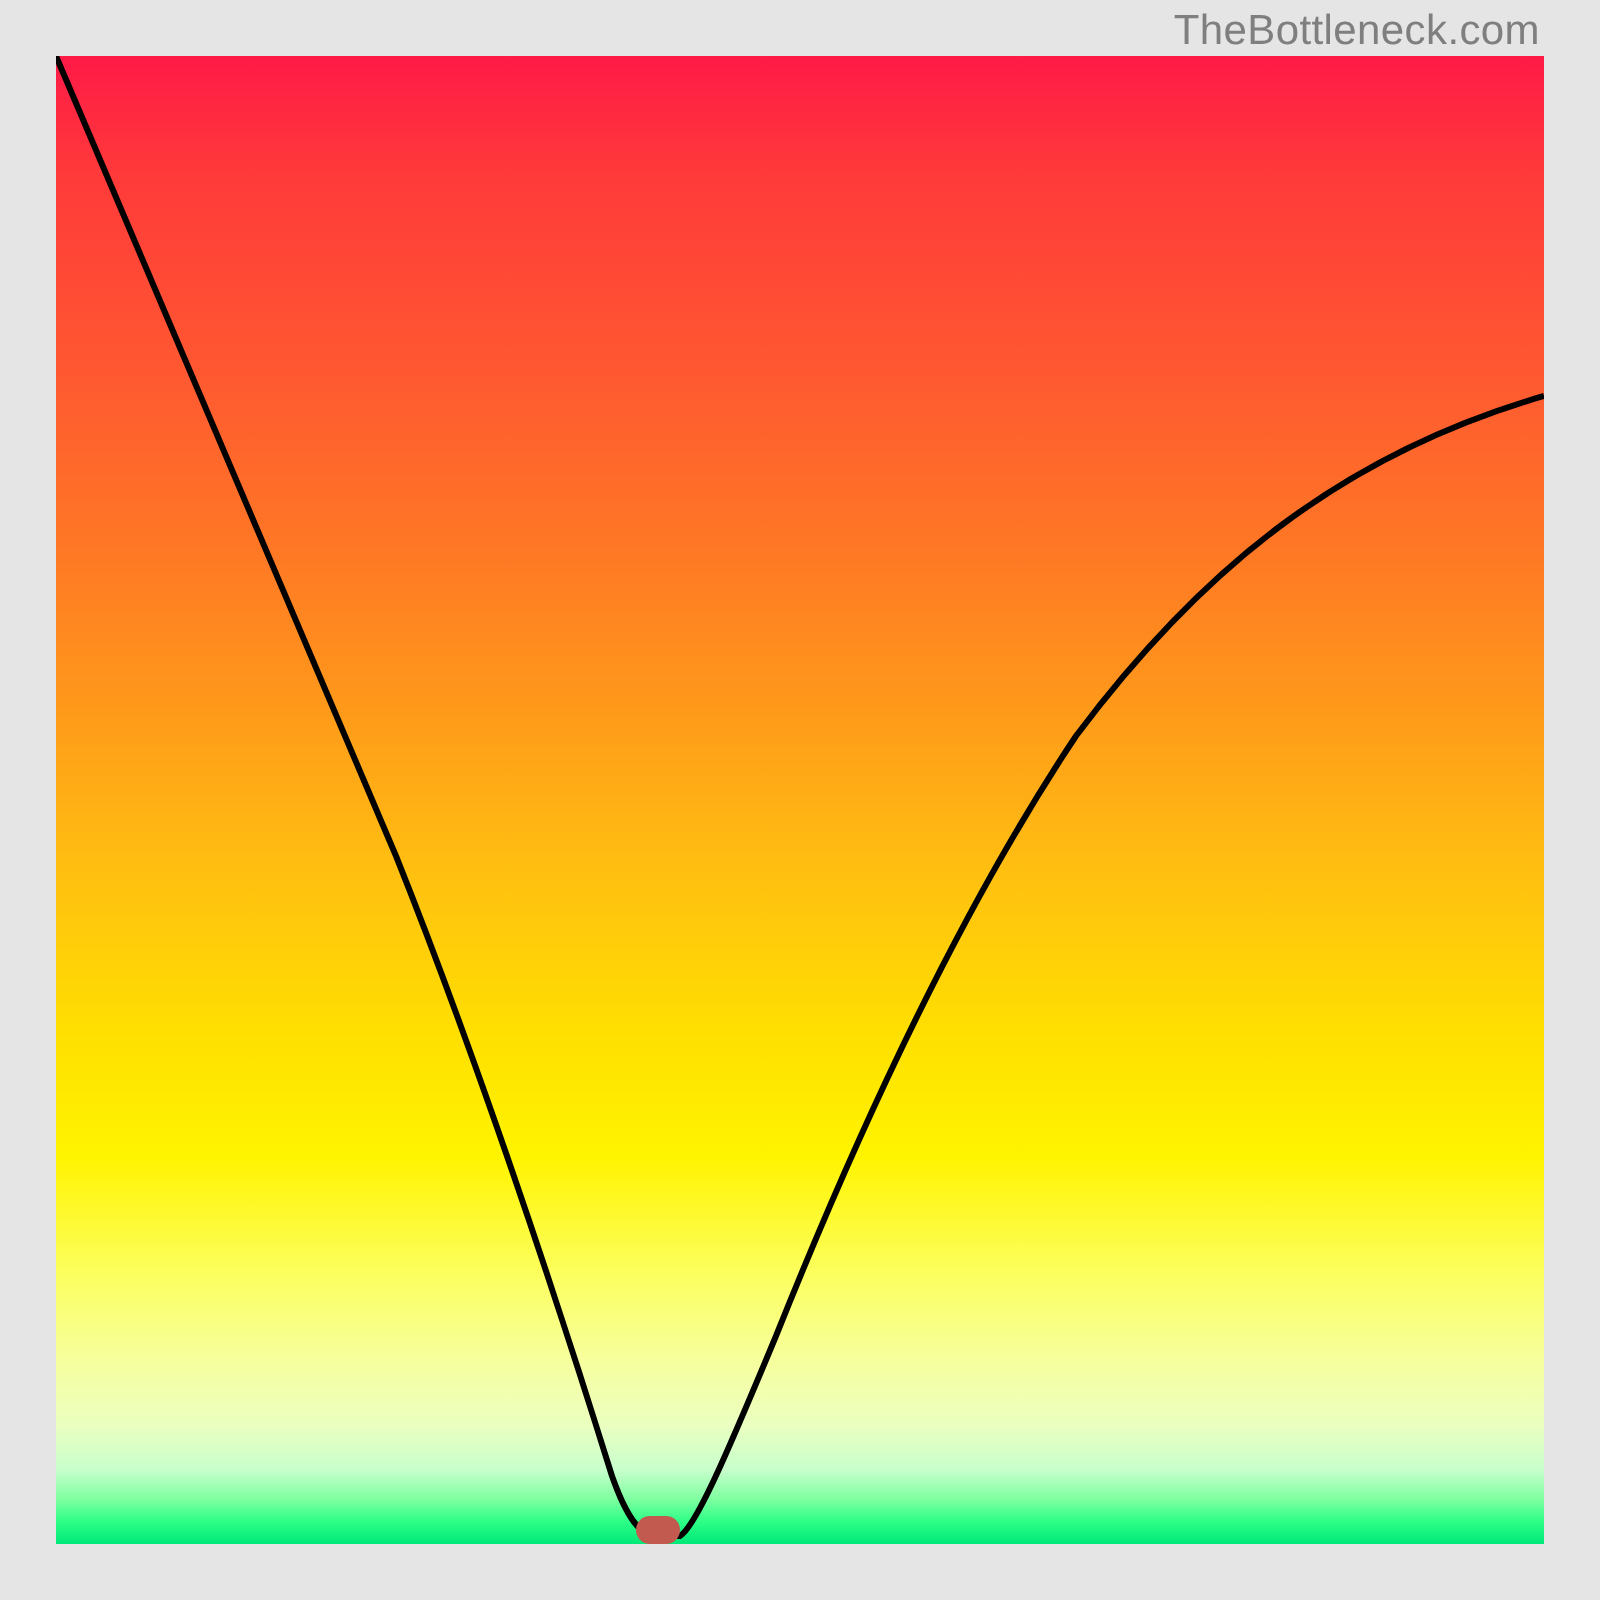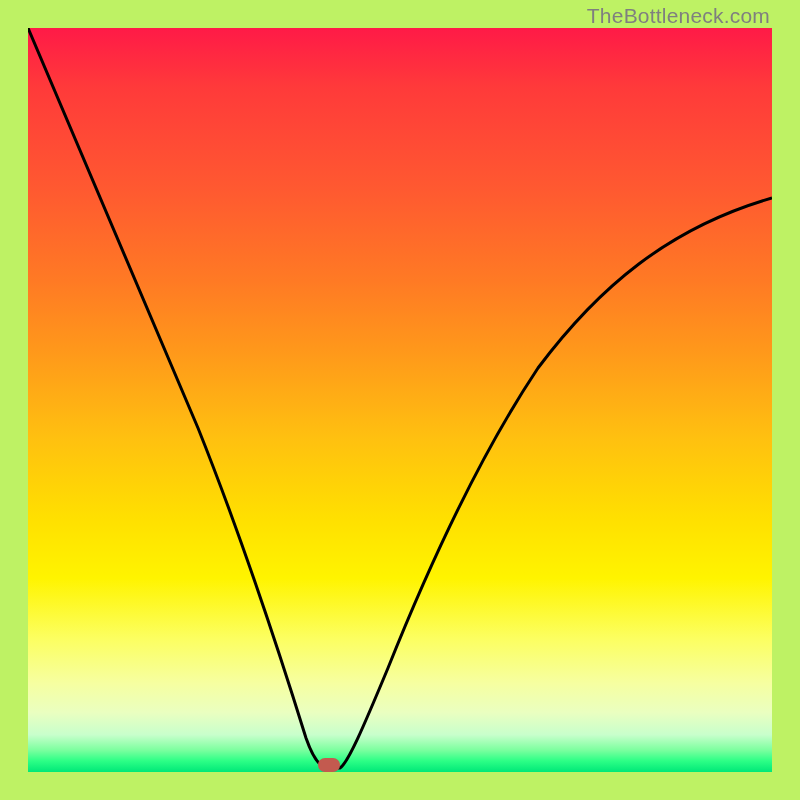--- a/index.html
+++ b/index.html
@@ -10,21 +10,21 @@
     background: #000;
     position: relative;
     font-family: Arial, Helvetica, sans-serif;
   }
   .frame {
     position: absolute;
     top: 0;
     left: 0;
     width: 800px;
     height: 800px;
-    background: #bef264;
+    background: #e5e5e5;
   }
   .plot-area {
     position: absolute;
     top: 28px;
     left: 28px;
     width: 744px;
     height: 744px;
     overflow: hidden;
   }
   .gradient-bg {

